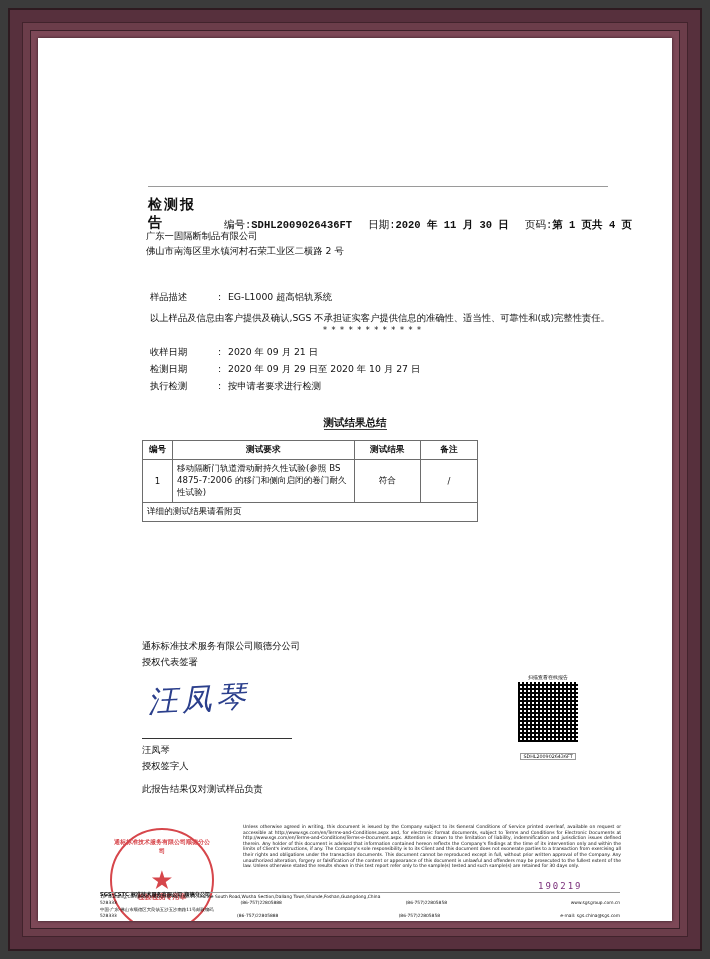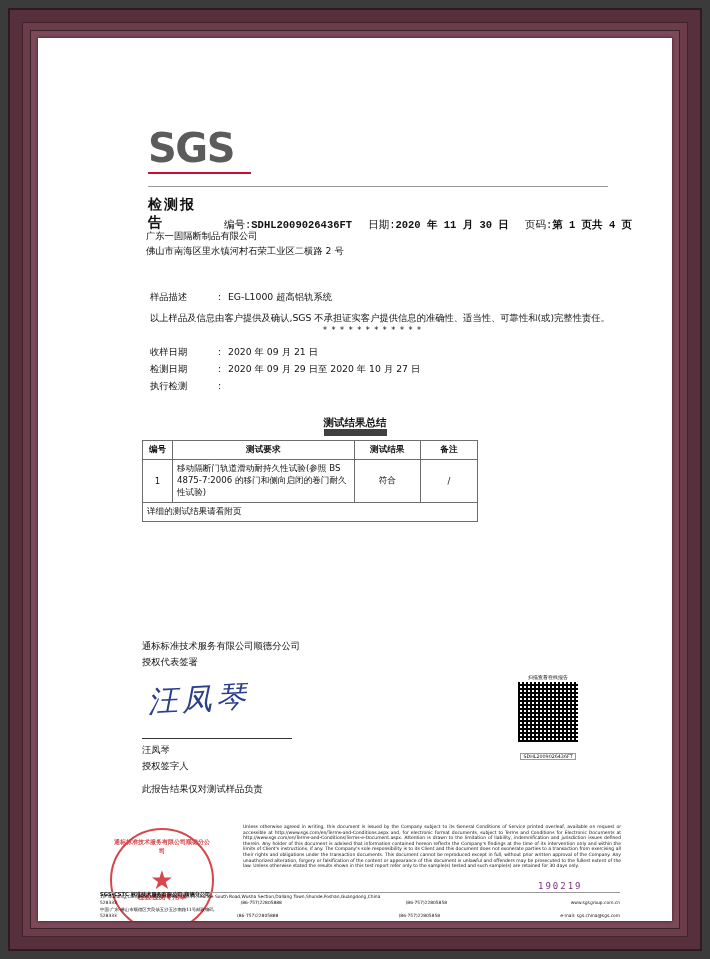--- a/index.html
+++ b/index.html
@@ -127,21 +127,21 @@
   
   .res-title {
     position: absolute;
     left: 0; top: 378px;
     width: 634px;
     text-align: center;
     font-size: 10.5px;
     font-weight: bold;
     color: #111;
   }
-  .res-title span { border-bottom: 7px solid #404040; padding-bottom: 1px; }
+  .res-title span { border-bottom: 1px solid #404040; padding-bottom: 1px; }
 
   table.results {
     position: absolute;
     left: 104px; top: 402px;
     width: 336px;
     border-collapse: collapse;
     font-size: 8.6px;
     color: #111;
   }
   table.results th, table.results td {
@@ -300,24 +300,20 @@
 </head>
 <body>
 
 <div id="page">
   <div class="frame-outer"></div>
   <div class="frame-inner"></div>
   <div class="frame-bevel"></div>
 
   <div class="sheet">
 
-    <div class="sgs-logo">
-      <div class="sgs-text">SGS</div>
-      <div class="sgs-rule"></div>
-    </div>
 
     <div class="header-line"></div>
 
     <div class="title-row">
       <div class="title-main">检测报告</div>
       <div class="seg">
         <span>编号:</span><b>SDHL2009026436FT</b>
       </div>
       <div class="seg">
         <span>日期:</span><b>2020 年 11 月 30 日</b>
@@ -350,20 +346,21 @@
         <div class="info-val">2020 年 09 月 21 日</div>
       </div>
       <div class="info-row">
         <div class="info-label">检测日期</div>
         <div class="info-colon">:</div>
         <div class="info-val">2020 年 09 月 29 日至 2020 年 10 月 27 日</div>
       </div>
       <div class="info-row">
         <div class="info-label">执行检测</div>
         <div class="info-colon">:</div>
+        <div class="info-val">按申请者要求进行检测</div>
       </div>
     </div>
 
     <div class="res-title">
       <span>测试结果总结</span>
     </div>
 
     <table class="results">
       <thead>
         <tr>

